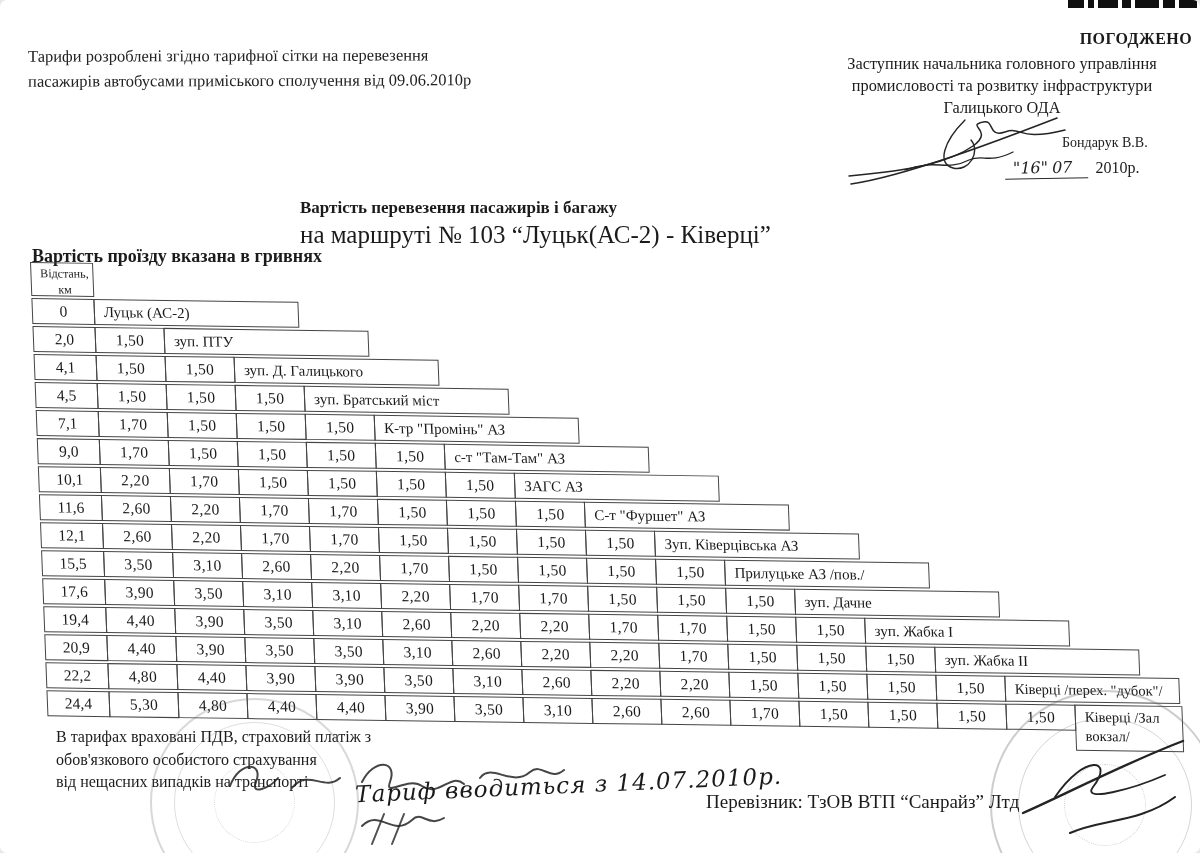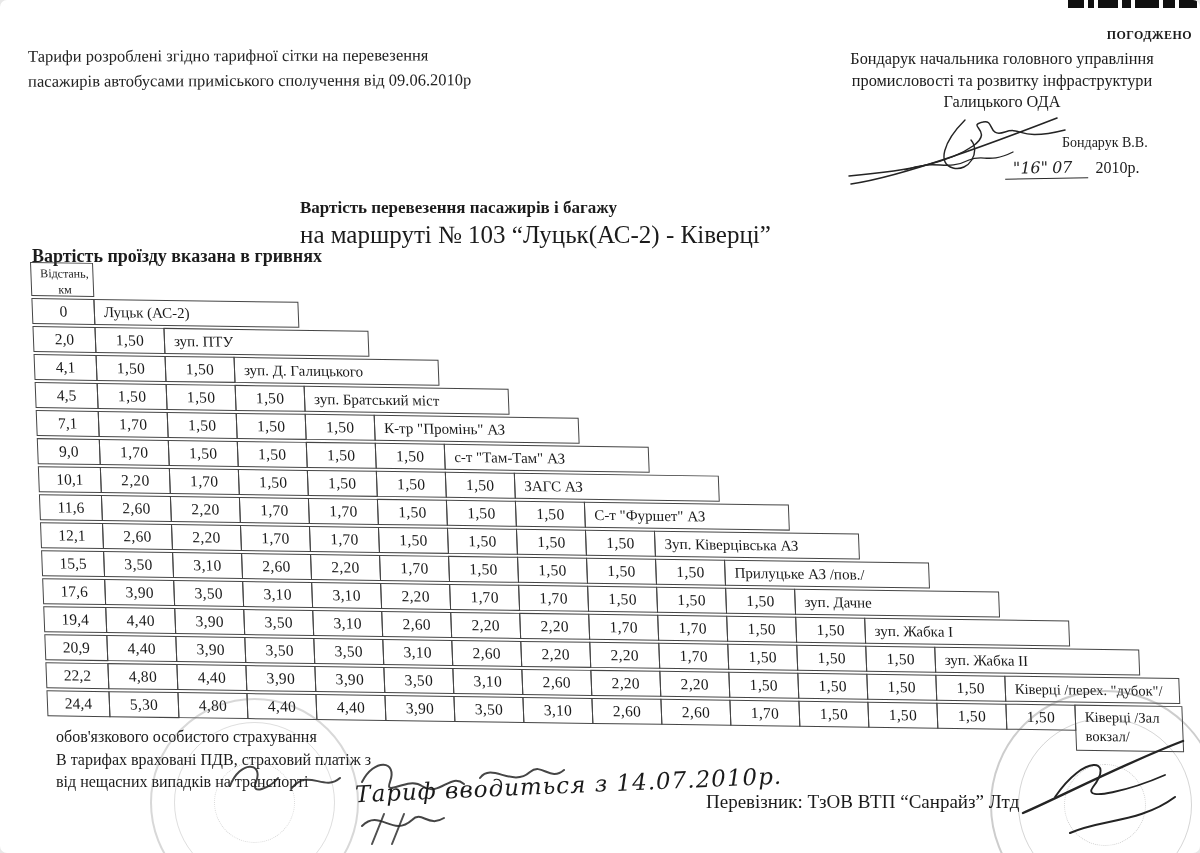--- a/index.html
+++ b/index.html
@@ -11,21 +11,21 @@
 
   
   .top-note { left:28px; top:44px; font-size:16.5px; line-height:1.5; transform:rotate(-0.2deg); color:#222; }
 
   
   .cutoff { left:1068px; top:0; height:9px; display:flex; align-items:flex-start; }
   .cutoff div { background:#101010; height:8px; margin-right:4px; }
 
   
   .approval { left:808px; top:28px; width:388px; font-size:16.3px; line-height:1.33; }
-  .approval .ttl { text-align:right; font-weight:bold; font-size:12px; letter-spacing:.4px; padding-right:4px; margin-bottom:4px; }
+  .approval .ttl { text-align:right; font-weight:bold; font-size:16px; letter-spacing:.4px; padding-right:4px; margin-bottom:4px; }
   .approval .ln { text-align:center; }
   .sig-name { left:1062px; top:135px; font-size:14px; }
   .sig-date { left:1005px; top:158px; font-size:16px; }
   .uline { display:inline-block; border-bottom:1.3px solid #2b2b2b; padding:0 16px 1px 8px; margin-right:7px; transform:rotate(-1deg); }
   .hand { font-family:"DejaVu Serif", serif; font-style:italic; color:#222; }
 
   
   .doc-title { left:300px; top:198px; width:600px; text-align:left; }
   .doc-title .t1 { font-weight:bold; font-size:17px; }
   .doc-title .t2 { font-weight:normal; font-size:25px; margin-top:3px; }
@@ -82,21 +82,21 @@
       <div style="width:18px"></div>
   </div>
 
   <div class="abs top-note">
     <div>Тарифи розроблені згідно тарифної сітки на перевезення</div>
     <div>пасажирів автобусами приміського сполучення від 09.06.2010р</div>
   </div>
 
   <div class="abs approval">
     <div class="ttl">ПОГОДЖЕНО</div>
-    <div class="ln">Бондарук начальника головного управління</div>
+    <div class="ln">Заступник начальника головного управління</div>
     <div class="ln">промисловості та розвитку інфраструктури</div>
     <div class="ln">Галицького ОДА</div>
   </div>
   <svg class="sig" style="left:845px; top:112px;" width="228" height="78" viewBox="0 0 228 78">
     <path d="M6 72 C60 64 150 30 212 6" stroke-width="1.6"></path>
     <path d="M4 64 C70 58 105 50 128 34 C150 18 120 14 138 10 C150 7 142 26 160 20 C178 14 172 30 220 18" stroke-width="1.5"></path>
     <path d="M120 8 C98 30 92 52 108 56 C124 60 136 40 126 28" stroke-width="1.4"></path>
     <path d="M60 58 C92 46 100 60 124 48 C138 42 144 52 168 40" stroke-width="1.3"></path>
   </svg>
   <div class="abs sig-name">Бондарук В.В.</div>
@@ -283,22 +283,22 @@
           <div class="tcell fare">1,50</div>
           <div class="tcell fare">1,50</div>
           <div class="tcell fare">1,50</div>
           <div class="tcell fare">1,50</div>
           <div class="tcell station st-last">Ківерці /Зал вокзал/</div>
         </div>
       </div>
   </div>
 
   <div class="abs footer-note">
+    <div>В тарифах враховані ПДВ, страховий платіж з</div>
     <div>обов'язкового особистого страхування</div>
-    <div>В тарифах враховані ПДВ, страховий платіж з</div>
     <div>від нещасних випадків на транспорті</div>
   </div>
 
   <div class="stamp stamp1"></div>
   <div class="stamp stamp2"></div>
 
   <svg class="sig" style="left:212px; top:748px;" width="390" height="102" viewBox="0 0 390 102">
     <path d="M18 38 C28 12 52 14 44 34 C38 48 58 40 66 30" stroke-width="2" opacity=".85"></path>
     <path d="M80 40 C96 20 112 44 128 30" stroke-width="2" opacity=".85"></path>
     <path d="M150 34 C162 10 186 12 178 34 C172 50 196 28 210 38 C228 50 238 24 252 36" stroke-width="2" opacity=".85"></path>

